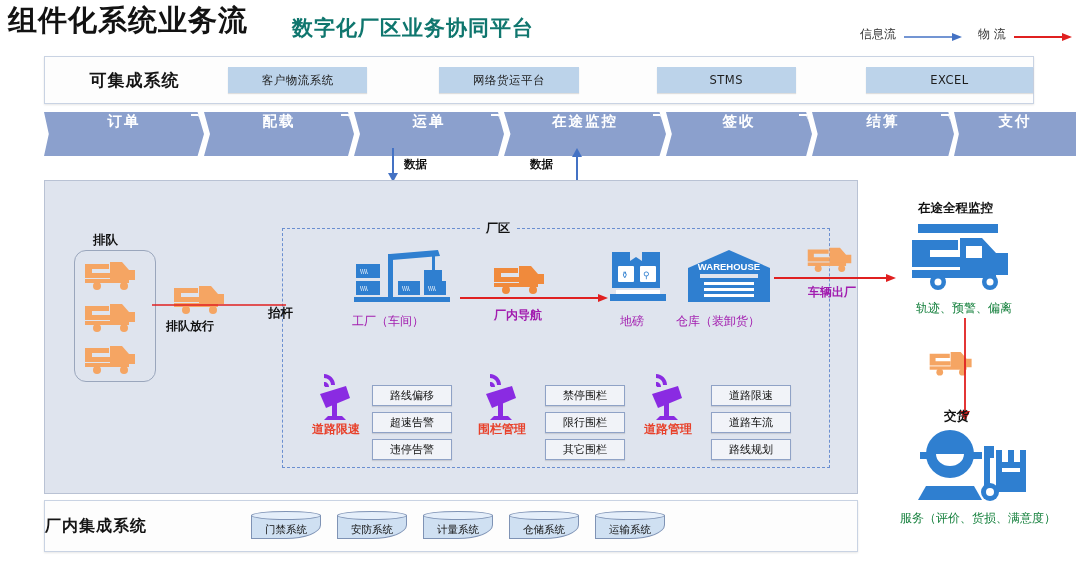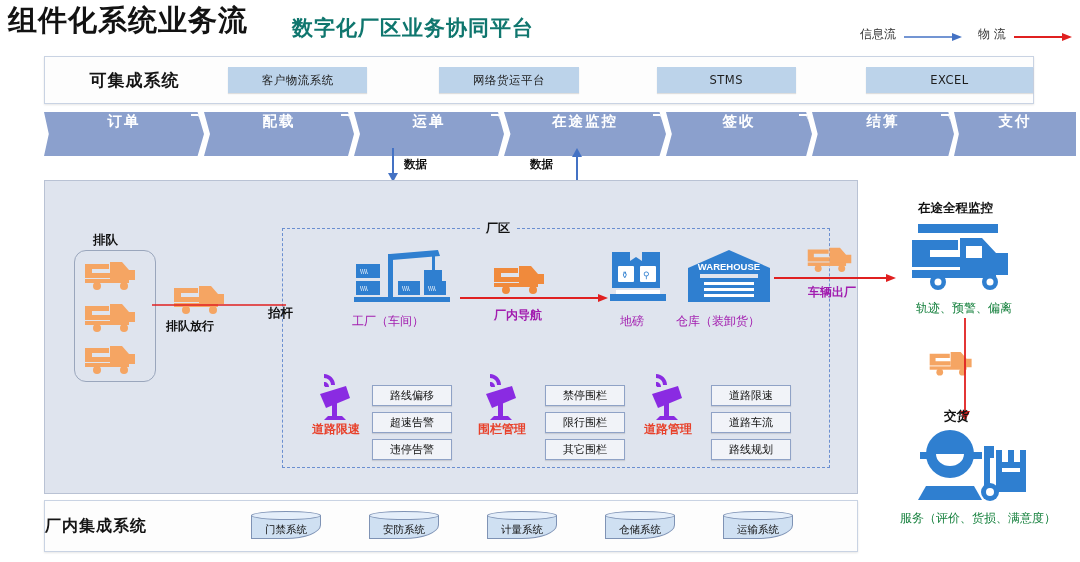--- a/index.html
+++ b/index.html
@@ -131,21 +131,21 @@
   #bottom-bar{
     left:44px;top:500px;width:812px;height:50px;
     background:#fdfdfd;border:1px solid #c9d3e3;
     box-shadow:0 1px 2px rgba(0,0,0,.10);
     display:flex;align-items:center;
   }
   #bottom-title{
     width:190px;text-align:left;font-size:16px;font-weight:bold;color:#151515;letter-spacing:1px;
   }
   .cyl{
-    position:relative;width:70px;height:30px;margin-left:16px;padding-left:32px;
+    position:relative;width:70px;height:30px;margin-left:16px;
   }
   .cyl .body{
     position:absolute;left:0;top:4px;width:70px;height:24px;
     background:#cfe0f2;border:1px solid #7f93b5;border-radius:0 0 50%/0 0 14px 14px;
     box-sizing:border-box;
   }
   .cyl .top{
     position:absolute;left:0;top:0px;width:70px;height:9px;
     background:#e4eefa;border:1px solid #7f93b5;border-radius:50%;
     box-sizing:border-box;

